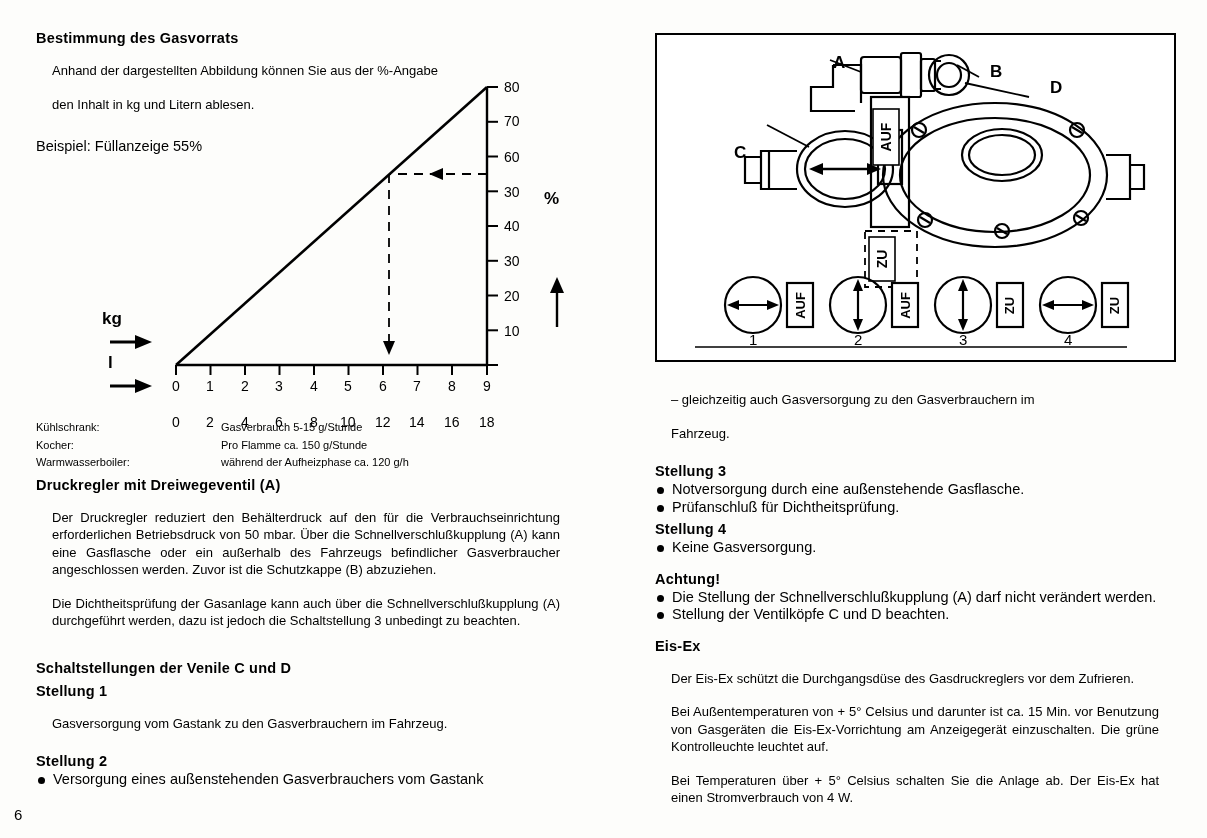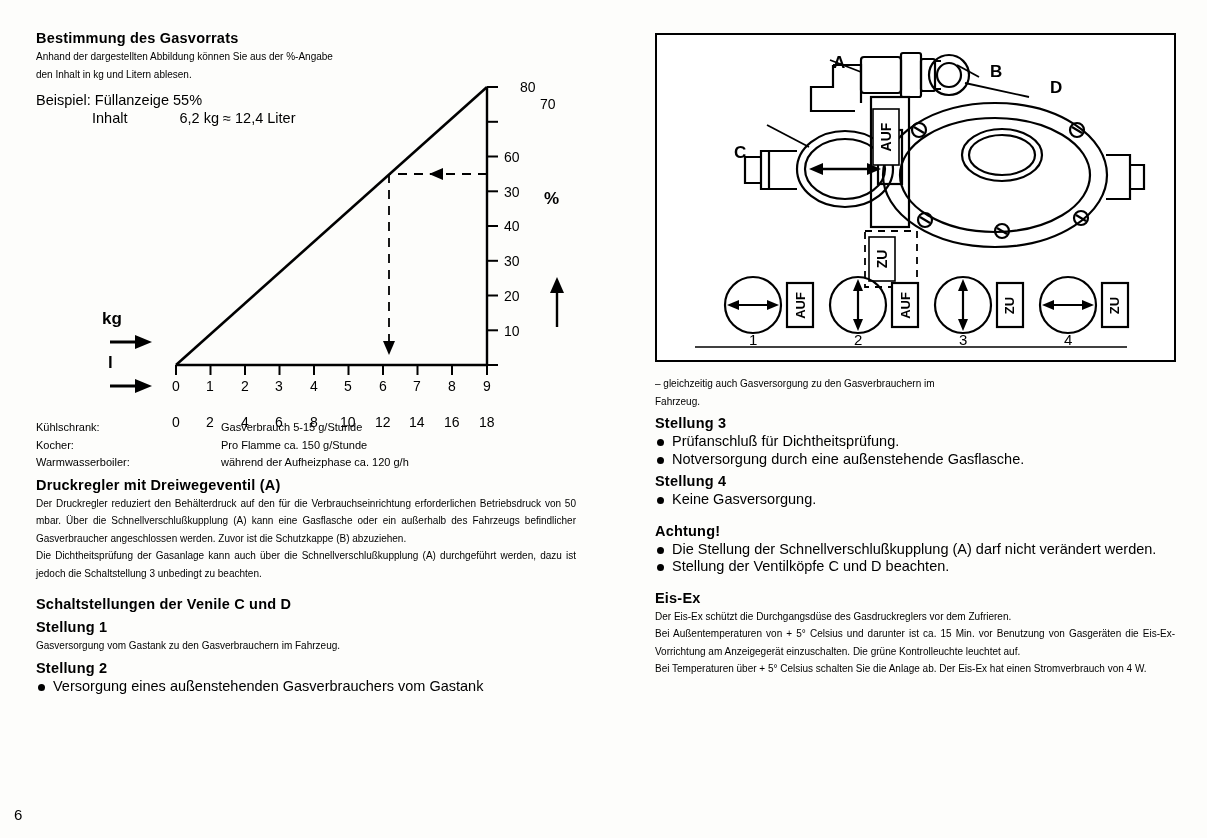--- a/index.html
+++ b/index.html
@@ -8,21 +8,21 @@
     background:#fdfdfb;
     font-family:"Liberation Sans", sans-serif;
     color:#000;
     position:relative;
     overflow:hidden;
   }
   .page{position:absolute;inset:0;text-decoration:underline;}
   .col-left{position:absolute;left:36px;top:30px;width:540px;}
 
   h3{font-size:14.5px;margin:0 0 2px 0;font-weight:bold;letter-spacing:0.2px;}
-  p{margin:0;font-size:10px;line-height:17.5px;}
+  p{margin:16px;font-size:13px;line-height:17.5px;}
   .just{text-align:justify;}
   .sp{height:9px;}
   .sp-sm{height:5px;}
   .sp-lg{height:14px;}
   .kg-label{position:absolute;font-weight:bold;font-size:17px;}
   .l-label{position:absolute;font-weight:bold;font-size:17px;}
   .pct-label{position:absolute;font-weight:bold;font-size:17px;}
   .tick-num{position:absolute;font-size:14px;}
   .ytick-num{position:absolute;font-size:14px;}
 
@@ -57,24 +57,20 @@
 
     <h3>Bestimmung des Gasvorrats</h3>
     <p>Anhand der dargestellten Abbildung können Sie aus der %-Angabe</p>
     <p>den Inhalt in kg und Litern ablesen.</p>
 
     <div class="sp"></div>
 
     <div class="ex-line">
       <span>Beispiel:</span>
       <span>Füllanzeige 55%</span>
-    </div>
-    <div class="ex-line">
-      <span class="indent"></span><span>Inhalt</span>
-      <span class="indent2" style="width:48px"></span><span>6,2 kg ≈ 12,4 Liter</span>
     </div>
   </div>
 
   <div style="position:absolute;left:36px;top:55px;width:540px;height:370px;">
     <svg class="dgm-svg" width="540" height="370" viewBox="0 0 540 370">
 
       <line x1="451" y1="32" x2="451" y2="310" stroke="#000" stroke-width="2.4"></line>
 
       <line x1="140" y1="310" x2="451" y2="310" stroke="#000" stroke-width="2.4"></line>
 
@@ -115,22 +111,22 @@
       <line x1="521" y1="232" x2="521" y2="272" stroke="#000" stroke-width="2.4"></line>
       <polygon points="521,222 514,238 528,238" fill="#000"></polygon>
 
       <line x1="74" y1="287" x2="104" y2="287" stroke="#000" stroke-width="3"></line>
       <polygon points="116,287 99,280 99,294" fill="#000"></polygon>
 
       <line x1="74" y1="331" x2="104" y2="331" stroke="#000" stroke-width="3"></line>
       <polygon points="116,331 99,324 99,338" fill="#000"></polygon>
     </svg>
 
-    <div class="ytick-num" style="left:468px;top:24px;margin-left:16px;">80</div>
-    <div class="ytick-num" style="left:468px;top:41px;margin-left:36px;">70</div>
+    <div class="ytick-num" style="left:468px;top:24px;">80</div>
+    <div class="ytick-num" style="left:468px;top:58px;">70</div>
     <div class="ytick-num" style="left:468px;top:94px;">60</div>
     <div class="ytick-num" style="left:468px;top:129px;">30</div>
     <div class="ytick-num" style="left:468px;top:163px;">40</div>
     <div class="ytick-num" style="left:468px;top:198px;">30</div>
     <div class="ytick-num" style="left:468px;top:233px;">20</div>
     <div class="ytick-num" style="left:468px;top:268px;">10</div>
 
     <div class="pct-label" style="left:508px;top:134px;">%</div>
 
     <div class="kg-label" style="left:66px;top:254px;">kg</div>
@@ -312,22 +308,22 @@
     <div class="pos-num" style="left:197px;top:296px;">2</div>
     <div class="pos-num" style="left:302px;top:296px;">3</div>
     <div class="pos-num" style="left:407px;top:296px;">4</div>
   </div>
 
   <div style="position:absolute;left:655px;top:375px;width:520px;">
     <p>– gleichzeitig auch Gasversorgung zu den Gasverbrauchern im</p>
     <p>Fahrzeug.</p>
     <div class="sp-sm"></div>
     <h3>Stellung 3</h3>
+    <p class="bullet">Notversorgung durch eine außenstehende Gasflasche.</p>
     <p class="bullet">Prüfanschluß für Dichtheitsprüfung.</p>
-    <p class="bullet">Notversorgung durch eine außenstehende Gasflasche.</p>
     <div class="sp-sm"></div>
     <h3>Stellung 4</h3>
     <p class="bullet">Keine Gasversorgung.</p>
     <div class="sp-lg"></div>
     <h3>Achtung!</h3>
     <p class="bullet just">Die Stellung der Schnellverschlußkupplung (A) darf nicht verändert werden.</p>
     <p class="bullet">Stellung der Ventilköpfe C und D beachten.</p>
     <div class="sp-lg"></div>
     <h3>Eis-Ex</h3>
     <p class="just">Der Eis-Ex schützt die Durchgangsdüse des Gasdruckreglers vor dem Zufrieren.</p>

